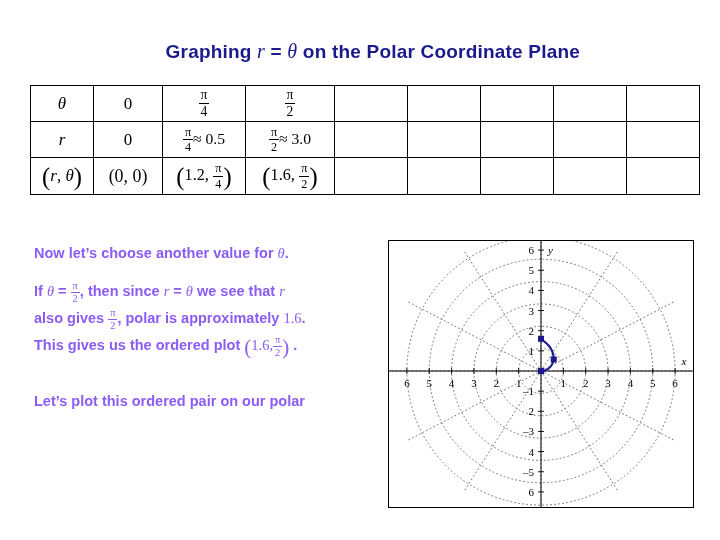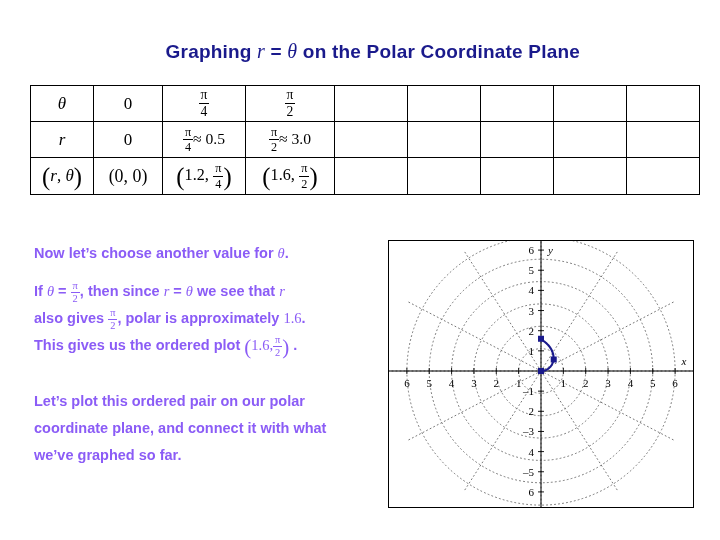--- a/index.html
+++ b/index.html
@@ -229,22 +229,21 @@
     <span class="den">2</span>
   </span><span>, polar is approximately </span><span class="up">1.6</span><span>.</span><br>
   <span>This gives us the ordered plot </span><span class="paren">(</span><span class="up">1.6</span><span class="up">,</span><span class="frac">
     <span class="num">π</span>
     <span class="den">2</span>
   </span><span class="paren">)</span><span> .</span>
 </div>
 
 <div class="para" id="para-3">
   <span>Let’s plot this ordered pair on our polar</span><br>
-  <span>coordinate plane, and connect it with what</span><br>
-  <span>we’ve graphed so far.</span>
+  <br>
 </div>
 
 <div id="graph-frame">
   <svg id="polar-svg" width="304" height="266" viewBox="0 0 304 266">
       <g>
         <circle cx="152" cy="130" r="22.35294117647059" fill="none" stroke="#666666" stroke-width="0.9" stroke-dasharray="1,3" stroke-linecap="round"></circle>
         <circle cx="152" cy="130" r="44.70588235294118" fill="none" stroke="#666666" stroke-width="0.9" stroke-dasharray="1,3" stroke-linecap="round"></circle>
         <circle cx="152" cy="130" r="67.05882352941177" fill="none" stroke="#666666" stroke-width="0.9" stroke-dasharray="1,3" stroke-linecap="round"></circle>
         <circle cx="152" cy="130" r="89.41176470588236" fill="none" stroke="#666666" stroke-width="0.9" stroke-dasharray="1,3" stroke-linecap="round"></circle>
         <circle cx="152" cy="130" r="111.76470588235296" fill="none" stroke="#666666" stroke-width="0.9" stroke-dasharray="1,3" stroke-linecap="round"></circle>

